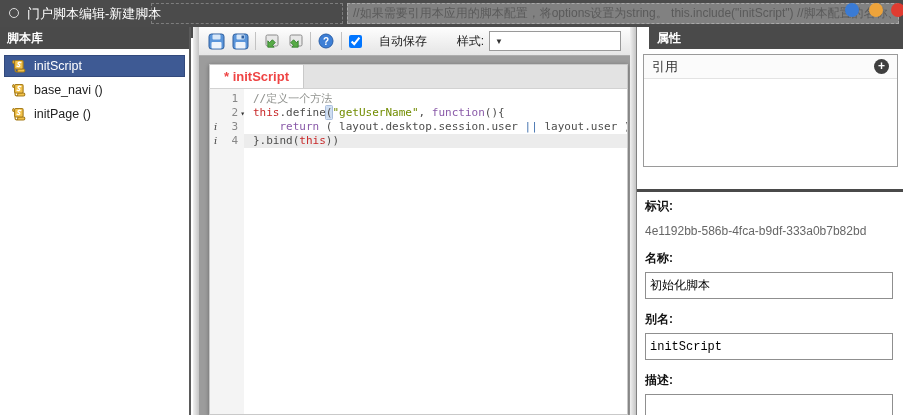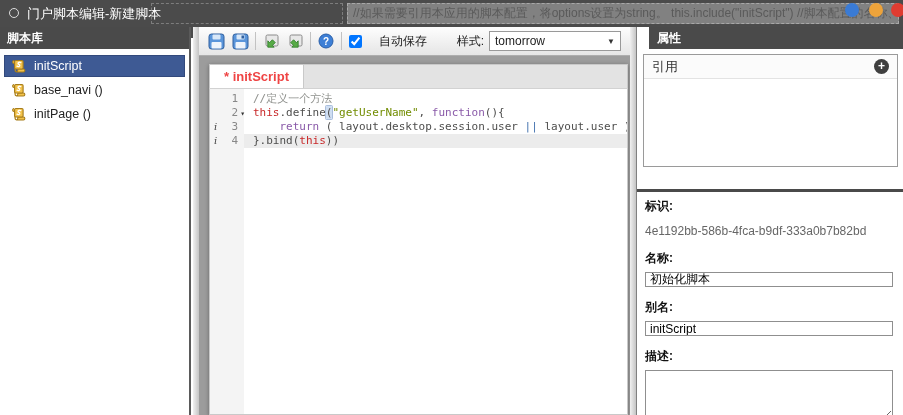--- a/index.html
+++ b/index.html
@@ -65,21 +65,21 @@
   .rightpanel { position:absolute; left:636px; top:27px; width:267px; height:388px; background:#fff; border-left:1px solid #808080;padding-left:12px; }
   .right-header { height:22px; background:#4a4a4a; color:#fff; font-size:12px; font-weight:bold; line-height:22px; padding-left:8px; }
   .ref-box { position:absolute; left:6px; right:5px; top:27px; height:113px; border:1px solid #9a9a9a; background:#fff; }
   .ref-header { height:24px; background:#fbfbfb; border-bottom:1px solid #e3e3e3; display:flex; align-items:center; padding:0 8px; font-size:13px; color:#333; }
   .add-btn { margin-left:auto; width:15px; height:15px; border-radius:50%; background:#3f3f3f; color:#fff; font-size:12px; line-height:14px; text-align:center; font-weight:bold; cursor:default; }
   .dark-divider { position:absolute; left:0; right:0; top:162px; height:3px; background:#4a4a4a; }
   .fields { position:absolute; left:8px; right:10px; top:168px; bottom:0; font-size:12px; color:#111; }
   .fld-label { font-weight:bold; margin:12px 0 5px; }
   .fld-label.first { margin-top:3px; }
   .fld-static { color:#666; margin:9px 0 2px; }
-  .fields input { width:100%; height:15px; border:1px solid #8f8f8f; font-size:12px; padding:1px 4px; font-family:Liberation Sans, sans-serif; }
+  .fields input { width:100%; height:27px; border:1px solid #8f8f8f; font-size:12px; padding:1px 4px; font-family:Liberation Mono, monospace; }
   .fields textarea { width:100%; height:50px; border:1px solid #8f8f8f; font-size:12px; padding:2px 4px; resize:both; font-family:"Liberation Sans", sans-serif; }
 </style>
 </head>
 <body>
 
 <div class="screen">
 
   <div class="topbar">
     <span class="topbar-circle"></span>
     <span class="topbar-title">门户脚本编辑-新建脚本</span>
@@ -160,21 +160,20 @@
         </svg>
       </span>
       <span class="tool-sep"></span>
       <label class="autosave">
         <input type="checkbox" id="autosave-cb" checked="" style="">
         <span>自动保存</span>
       </label>
       <span class="toolbar-spacer"></span>
       <span class="style-label">样式:</span>
       <span class="style-select">
-        <span class="val">tomorrow</span>
         <span class="arrow">▼</span>
       </span>
     </div>
 
     <div class="editor-box">
       <div class="tabbar">
         <span class="tab">* initScript</span>
       </div>
       <div class="editor">
         <div class="gutter-bg"></div>

